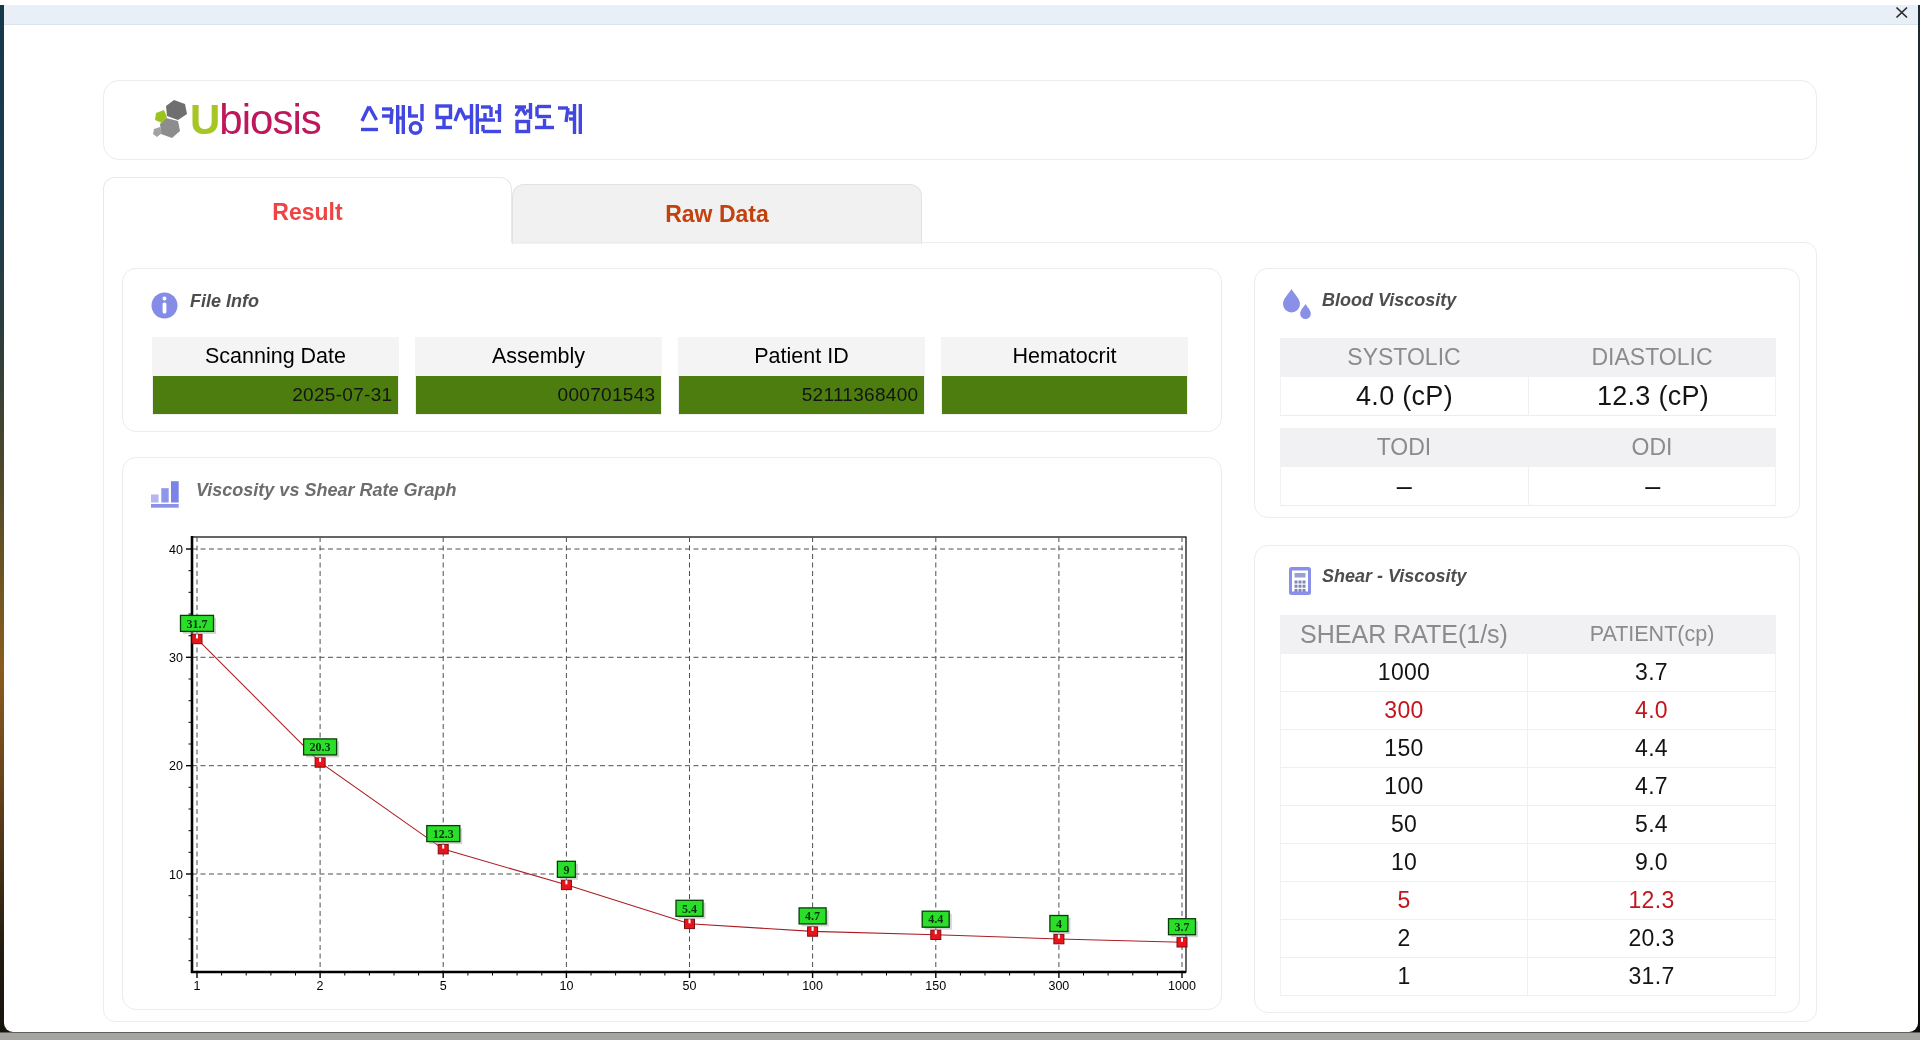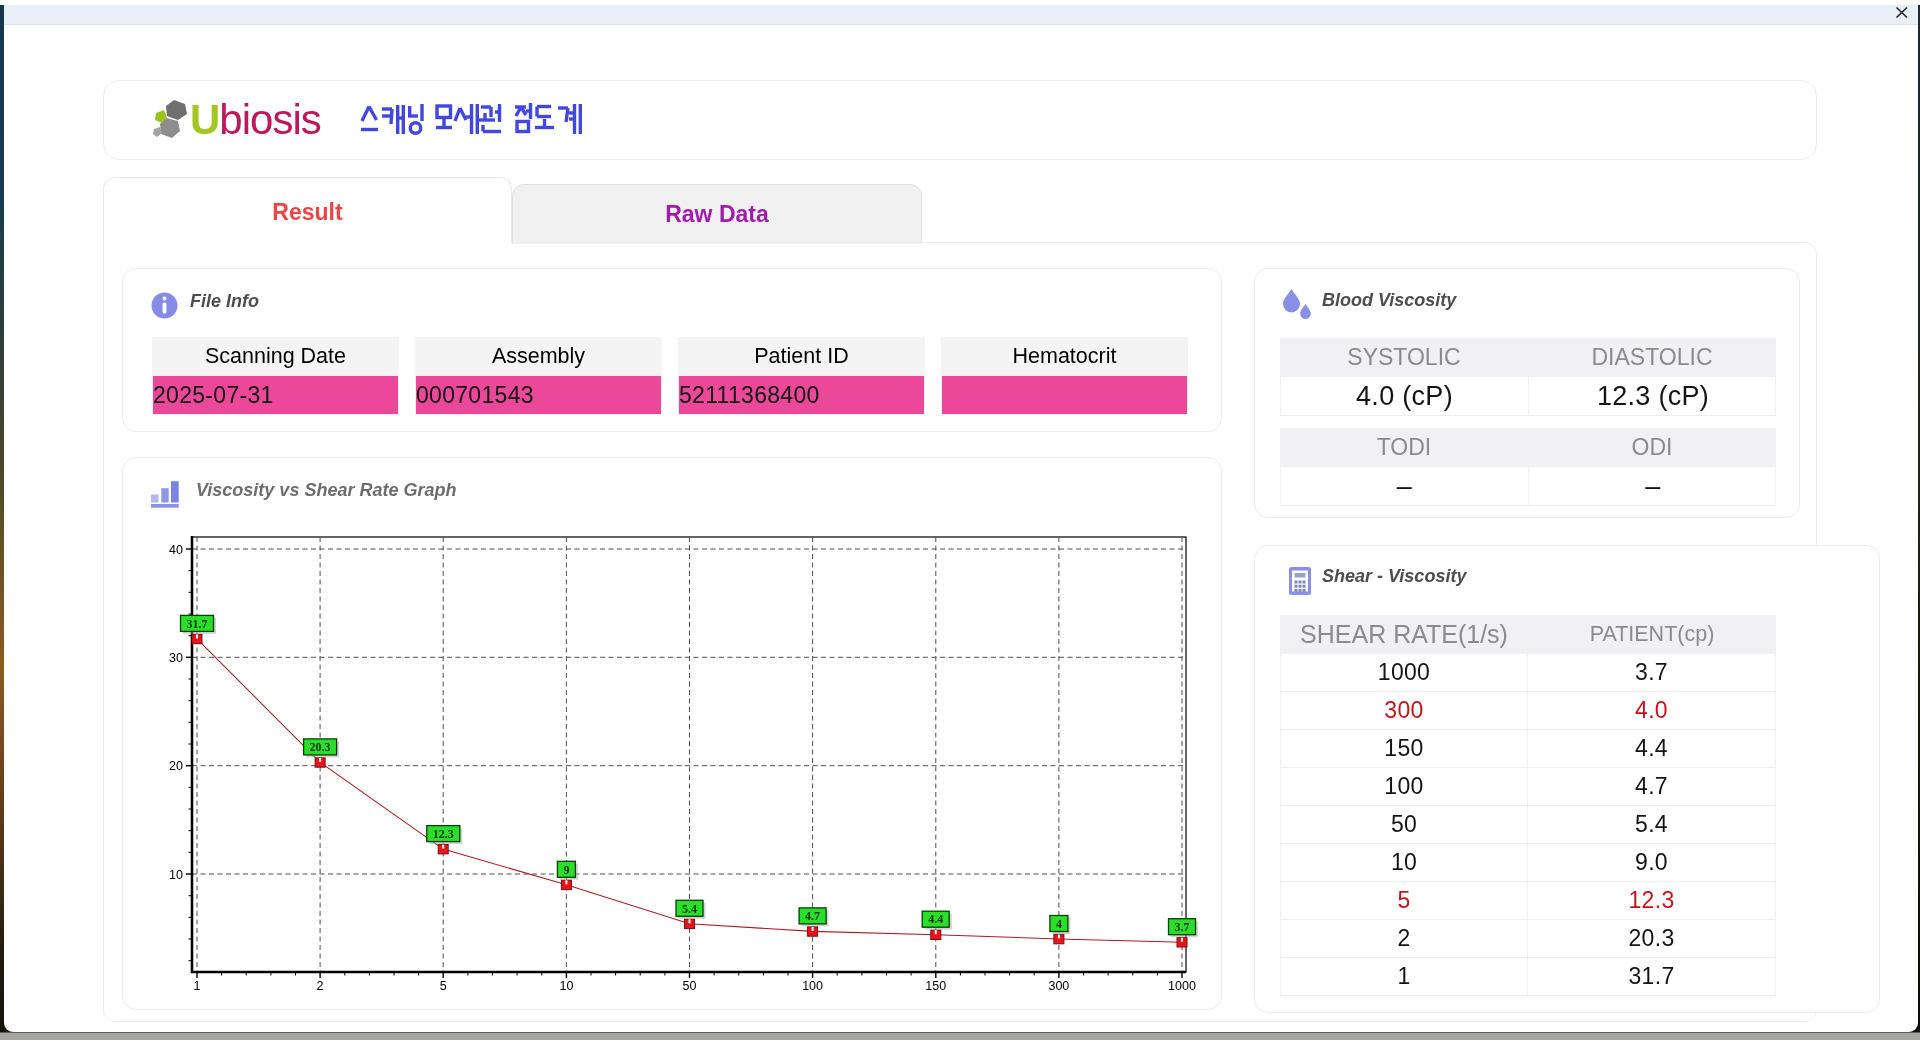--- a/index.html
+++ b/index.html
@@ -1,21 +1,21 @@
 <!DOCTYPE html>
 <html><head><meta charset="utf-8"><style>
 * { margin:0; padding:0; box-sizing:border-box; }
 html,body { width:1920px; height:1040px; overflow:hidden; background:#fff;
   font-family:"Liberation Sans", sans-serif; position:relative; }
 .abs { position:absolute; }
 .card { position:absolute; background:#fff; border:1px solid #ececee; border-radius:14px; }
 .ctitle { position:absolute; font-size:18px; font-weight:bold; color:#4d4d4d; letter-spacing:0;font-style:italic; }
 .fih { height:39px; background:#f4f4f5; color:#000000; font-size:21.5px; text-align:center; line-height:38px; }
-.fiv { height:39px; background:#ec4899; border:1px solid #f0f0f0; border-top:none; color:#141414;
-        font-size:23px; text-align:left; line-height:38px; letter-spacing:0.3px; }
+.fiv { height:39px; background:#4d7c0f; border:1px solid #f0f0f0; border-top:none; color:#141414;
+        font-size:19px; text-align:right; line-height:38px; letter-spacing:0.3px; }
 .fcol { position:absolute; top:68px; width:247px; }
 .bvh { position:absolute; width:496px; height:39px; background:#f1f1f3;padding-left:9px; }
 .bvh div, .bvv div { position:absolute; top:0; width:248px; height:39px; text-align:center; line-height:39px; }
 .bvh div { color:#8b8b8b; font-size:23px; }
 .bvv { position:absolute; width:496px; height:39px; background:#fff; border-bottom:1px solid #ededef; border-left:1px solid #f2f2f4; border-right:1px solid #f2f2f4; }
 .bvv div { color:#141414; font-size:27px; letter-spacing:0.3px; border-right:1px solid #f0f0f2; }
 .bvv div:last-child { border-right:none; }
 .trow { display:flex; height:38px; border-bottom:1px solid #efeff1; border-left:1px solid #f2f2f4; border-right:1px solid #f2f2f4; }
 .tc { width:248px; text-align:center; line-height:37px; font-size:23px; color:#141414; letter-spacing:0.3px; }
 .tc:first-child { border-right:1px solid #f0f0f2; }
@@ -88,21 +88,21 @@
 <line x1="177" y1="27.5" x2="196" y2="27.5" stroke="#4147e0" stroke-width="3.4"></line>
 <line x1="200" y1="8" x2="210" y2="8" stroke="#4147e0" stroke-width="3.4"></line>
 <line x1="210" y1="8" x2="208" y2="22" stroke="#4147e0" stroke-width="3.4"></line>
 <line x1="216.5" y1="4" x2="216.5" y2="34" stroke="#4147e0" stroke-width="3.4"></line>
 <line x1="222.3" y1="4" x2="222.3" y2="34" stroke="#4147e0" stroke-width="3.4"></line>
 <line x1="211" y1="13" x2="216.5" y2="13" stroke="#4147e0" stroke-width="3.4"></line>
 <line x1="211" y1="19" x2="216.5" y2="19" stroke="#4147e0" stroke-width="3.4"></line>
 </svg>
 
 <div class="abs" style="left:512px;top:184px;width:410px;height:60px;background:#f1f1f2;border:1px solid #e2e2e4;border-bottom:none;border-radius:12px 12px 0 0"></div>
-<div class="abs" style="left:512px;top:184px;width:410px;height:58px;text-align:center;line-height:60px;font-size:23px;font-weight:bold;color:#a21caf">Raw Data</div>
+<div class="abs" style="left:512px;top:184px;width:410px;height:58px;text-align:center;line-height:60px;font-size:23px;font-weight:bold;color:#c2410c">Raw Data</div>
 <div class="abs" style="left:103px;top:242px;width:1714px;height:780px;border:1px solid #ececee;border-radius:0 12px 12px 12px"></div>
 <div class="abs" style="left:103px;top:177px;width:409px;height:66px;background:#fff;border:1px solid #e8e8ea;border-bottom:none;border-radius:12px 12px 0 0"></div>
 <div class="abs" style="left:103px;top:177px;width:409px;height:64px;text-align:center;line-height:70px;font-size:23px;font-weight:bold;color:#ef4444">Result</div>
 
 <div class="card" style="left:122px;top:268px;width:1100px;height:164px">
   <svg class="abs" style="left:28px;top:23px" width="27" height="27">
       <circle cx="13.5" cy="13.5" r="13" fill="#848ce8"></circle>
       <rect x="11.6" y="10.5" width="3.8" height="11" rx="1.6" fill="#fff"></rect>
       <rect x="11.6" y="4.6" width="3.8" height="3.8" rx="1.7" fill="#fff"></rect>
     </svg>
@@ -290,21 +290,21 @@
   <div class="bvh" style="left:25px;top:159px">
       <div style="left:0">TODI</div>
       <div style="left:248px">ODI</div>
     </div>
   <div class="bvv" style="left:25px;top:198px">
       <div style="left:0">–</div>
       <div style="left:248px">–</div>
     </div>
 </div>
 
-<div class="card" style="left:1254px;top:545px;width:626px;height:468px">
+<div class="card" style="left:1254px;top:545px;width:546px;height:468px">
   <svg class="abs" style="left:34px;top:21px" width="22" height="28">
     <rect x="0" y="0" width="22" height="28" rx="2.5" fill="#8a90e8"></rect>
     <rect x="3" y="3.5" width="16" height="21" fill="#ffffff"></rect>
     <rect x="5.5" y="6" width="11" height="4.5" fill="#9aa0cf"></rect>
     <g fill="#7e86b8">
       <rect x="5.5" y="13.5" width="3" height="3"></rect>
         <rect x="9.5" y="13.5" width="3" height="3"></rect>
         <rect x="13.5" y="13.5" width="3" height="3"></rect>
       <rect x="5.5" y="17.7" width="3" height="3"></rect>
         <rect x="9.5" y="17.7" width="3" height="3"></rect>

